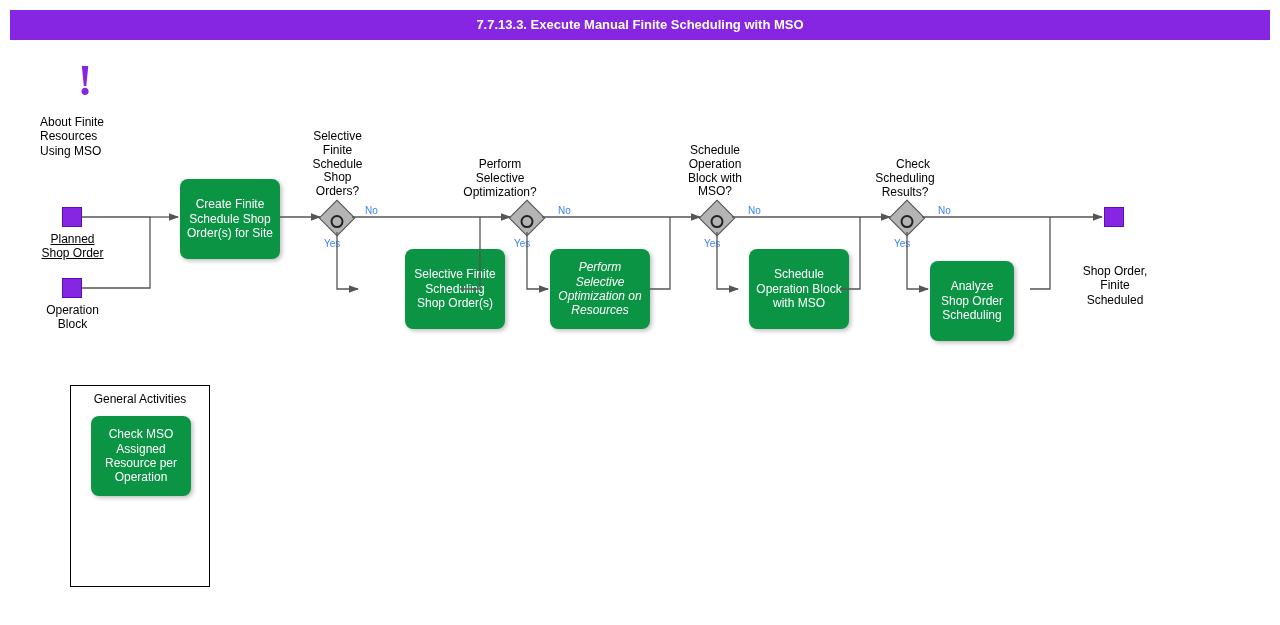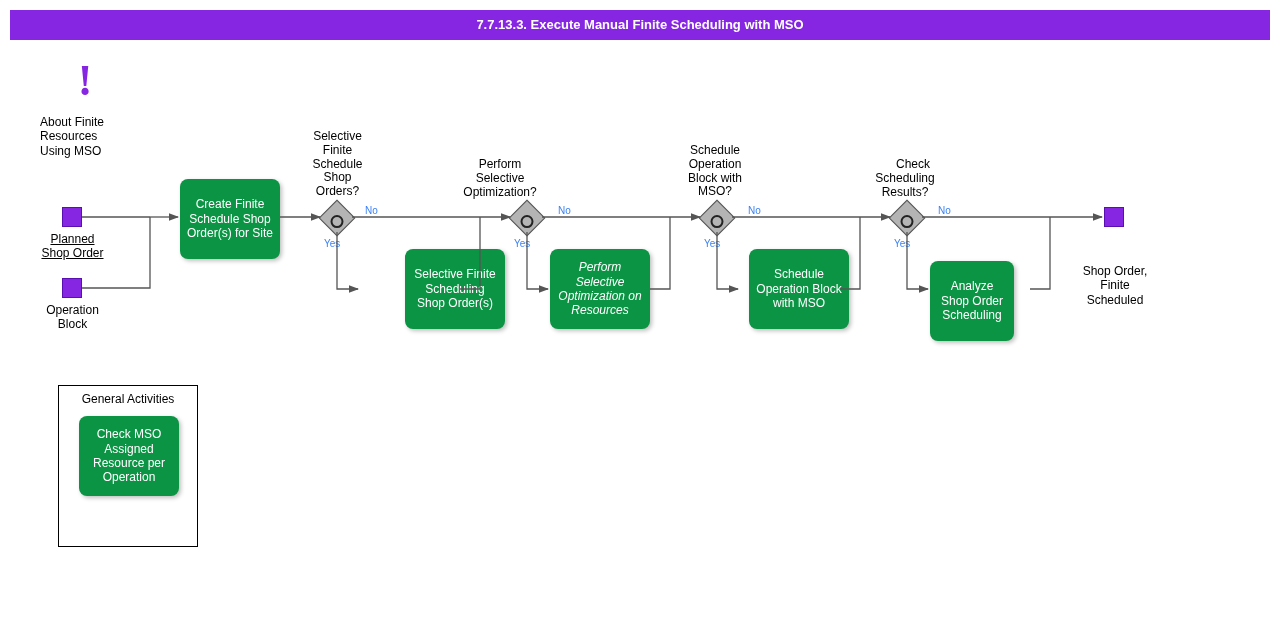--- a/index.html
+++ b/index.html
@@ -208,21 +208,21 @@
   <span>Analyze Shop Order Scheduling</span>
 </div>
 
 <div class="purple-sq" style="left:1104px; top:207px;"></div>
 <div class="caption" style="left:1070px; top:232px; width:90px;margin-top:32px;">
   <span style="white-space:pre-line;">Shop Order,
 Finite
 Scheduled</span>
 </div>
 
-<div class="general-box" style="left:58px; top:385px; width:140px; height:162px;">
+<div class="general-box" style="left:70px; top:385px; width:140px; height:202px;">
   <div class="general-title">General Activities</div>
   <div class="activity" style="position:absolute; left:20px; top:30px; width:100px; height:80px;">
     <span>Check MSO Assigned Resource per Operation</span>
   </div>
 </div>
 
 <svg class="flow">
   <defs>
     <marker id="ah" markerWidth="8" markerHeight="8" refX="7" refY="3" orient="auto">
       <path d="M0,0 L8,3 L0,6 Z" class="arrowhead"></path>

